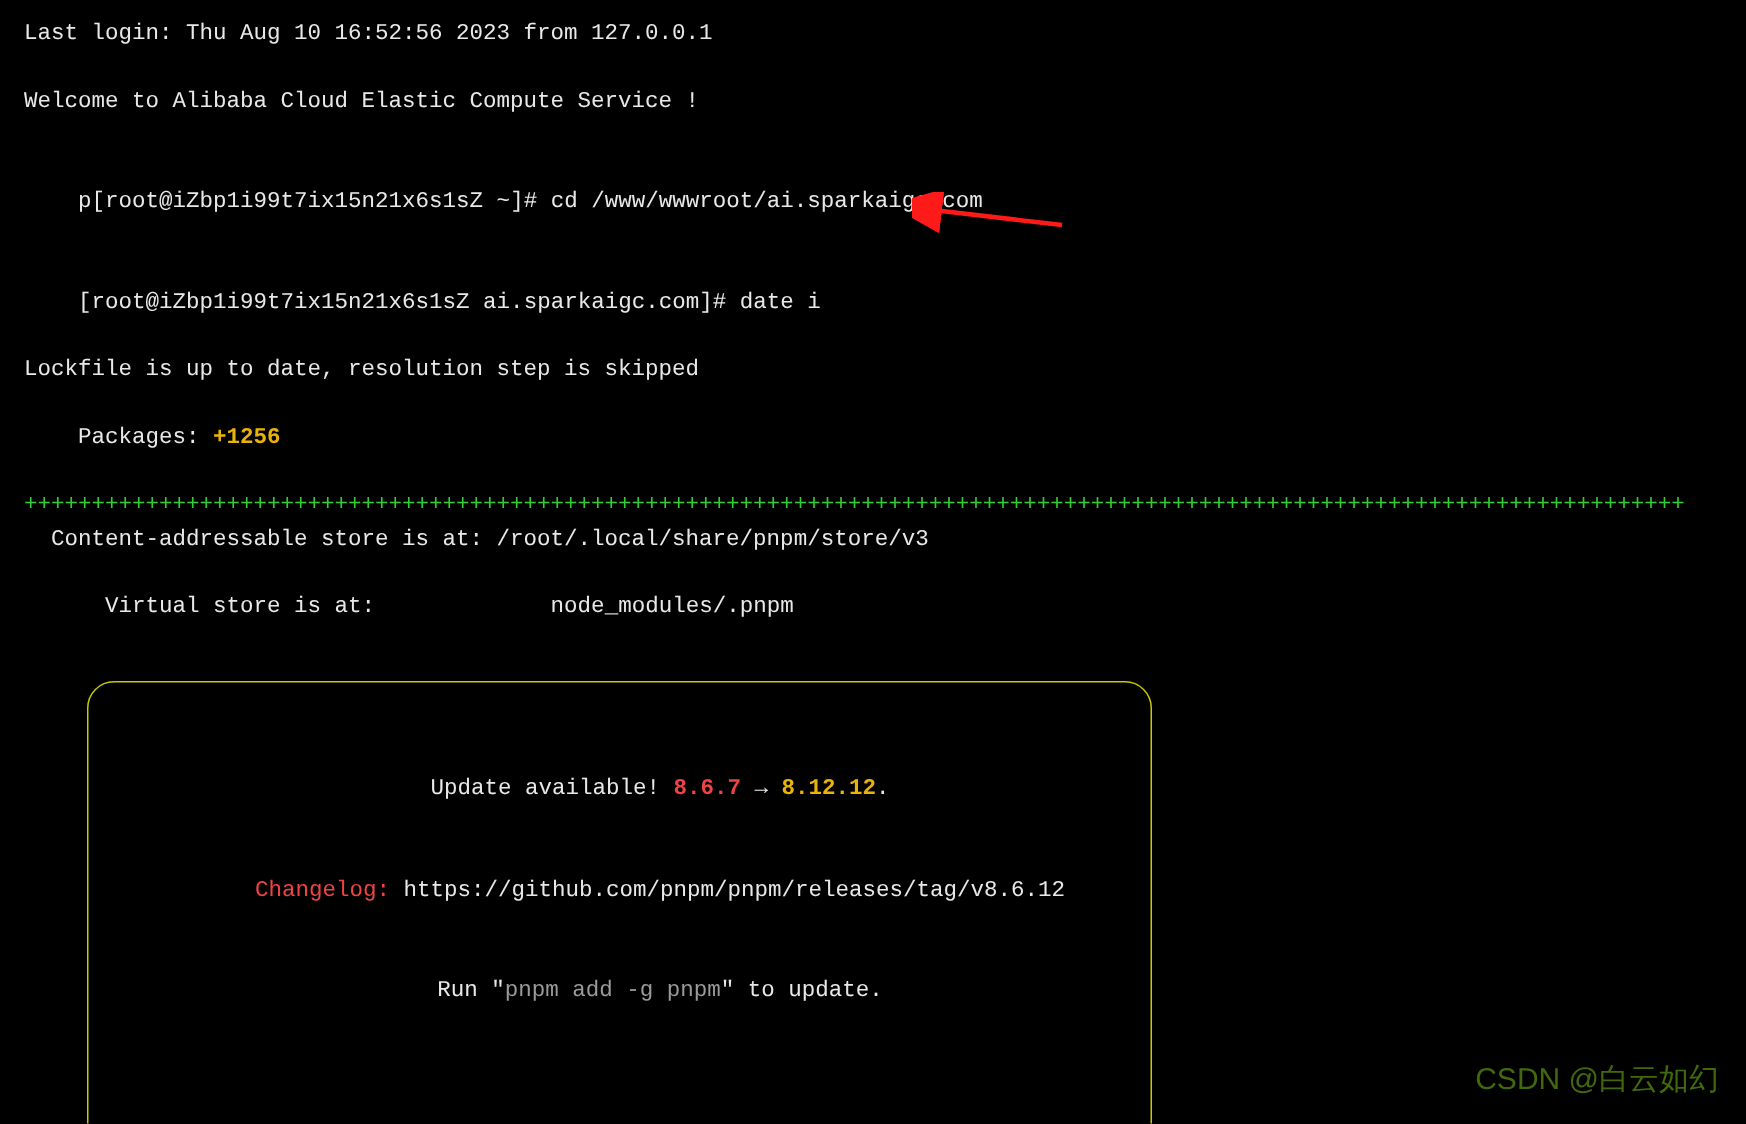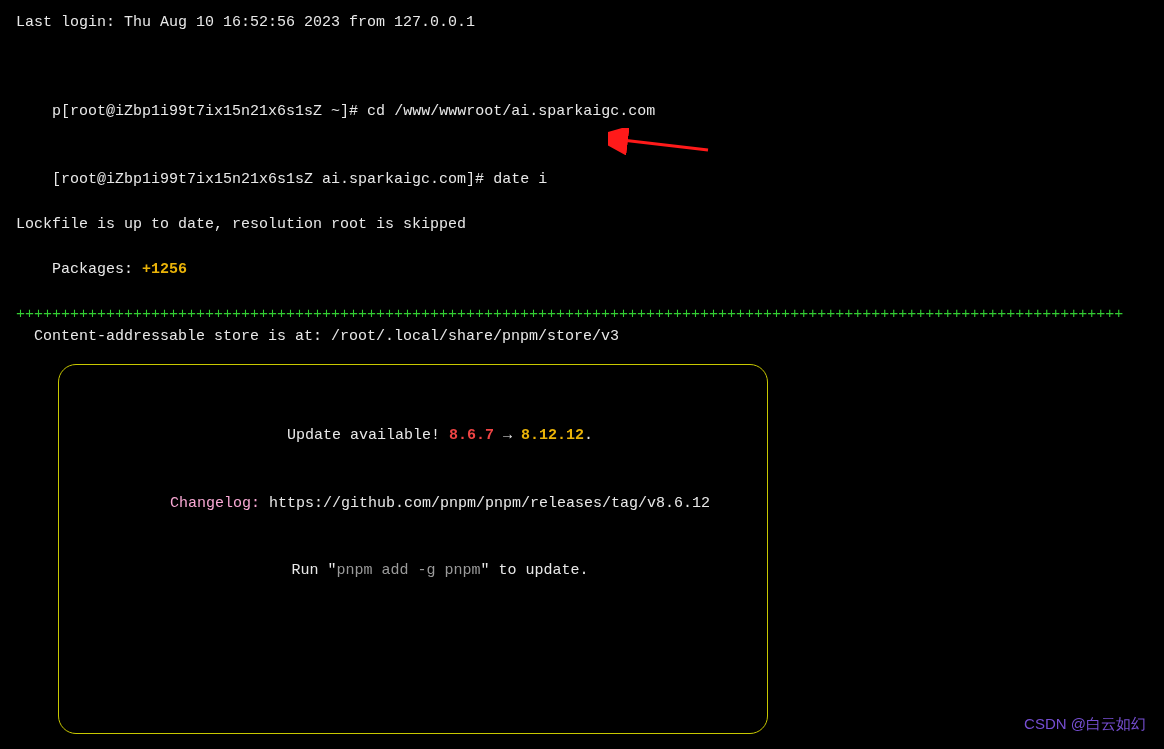--- a/index.html
+++ b/index.html
@@ -18,21 +18,21 @@
       height: 749px;
       position: relative;
       overflow: hidden;
     }
     .line {
       white-space: pre;
     }
     .green-bold { color: #eab308; font-weight: bold; }
     .red-bold { color: #ee4444; font-weight: bold; }
     .grey { color: #9a9a9a; font-family: Liberation Mono, monospace; }
-    .magenta { color: #f9a8d4; text-align: center; }
+    .magenta { color: #ef4444; text-align: center; }
     .white { color: #e8e8e8; }
     
     .update-box {
       border: 1px solid #c8c800;
       border-radius: 18px;
       margin: 10px 0 10px 42px;
       width: 710px;
       padding: 38px 20px 38px 20px;
       position: relative;
     }
@@ -49,54 +49,58 @@
     .arrow-annotation {
       position: absolute;
       top: 128px;
       left: 608px;
       pointer-events: none;
     }
     .watermark {
       position: absolute;
       bottom: 14px;
       right: 18px;
-      color: #8b5cf6;
+      color: #4d7c0f;
       font-family: Arial, sans-serif;
-      font-size: 15px;
+      font-size: 20px;
       opacity: 0.85;
     }
     .spacer { height: 22px; }
     .spacer-sm { height: 5px; }
   </style>
 </head>
 <body>
 
 <div>
 
   <div class="line white">Last login: Thu Aug 10 16:52:56 2023 from 127.0.0.1</div>
   <div class="spacer"></div>
+  <div class="line white">Welcome to Alibaba Cloud Elastic Compute Service !</div>
   <div class="spacer"></div>
 
   <div class="line">
     <span class="white">p[</span><span class="white">root@iZbp1i99t7ix15n21x6s1sZ</span><span class="white"> ~</span><span class="white">]# </span><span class="white">cd </span><span class="white">/www/wwwroot/ai.sparkaigc.com</span>
   </div>
 
   <div class="line">
     <span class="white">[</span><span class="white">root@iZbp1i99t7ix15n21x6s1sZ</span><span class="white"> ai.sparkaigc.com</span><span class="white">]# </span><span class="white">date i</span>
   </div>
 
-  <div class="line white">Lockfile is up to date, resolution root is skipped</div>
+  <div class="line white">Lockfile is up to date, resolution step is skipped</div>
 
   <div class="line">
     <span class="white">Packages: </span><span class="green-bold">+1256</span>
   </div>
 
   <div class="line plus-bar">+++++++++++++++++++++++++++++++++++++++++++++++++++++++++++++++++++++++++++++++++++++++++++++++++++++++++++++++++++++++++++</div>
 
   <div class="line white">  Content-addressable store is at: /root/.local/share/pnpm/store/v3</div>
+  <div class="line">
+    <span class="white">  Virtual store is at:             </span><span class="white">node_modules/.pnpm</span>
+  </div>
 
   <div class="spacer-sm"></div>
 
   <div class="update-box">
     <div class="box-line">
       <span class="white">Update available! </span><span class="red-bold">8.6.7</span><span class="white"> → </span><span class="green-bold">8.12.12</span><span class="white">.</span>
     </div>
     <div class="box-line">
       <span class="magenta">Changelog: </span><span class="white">https://github.com/pnpm/pnpm/releases/tag/v8.6.12</span>
     </div>

